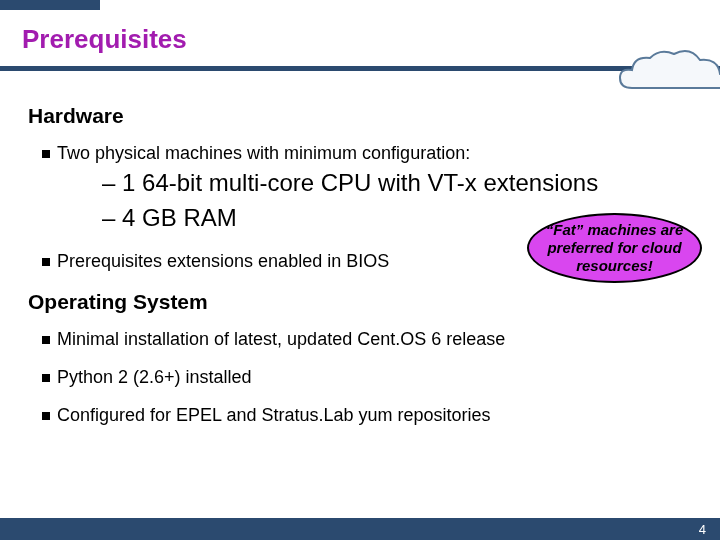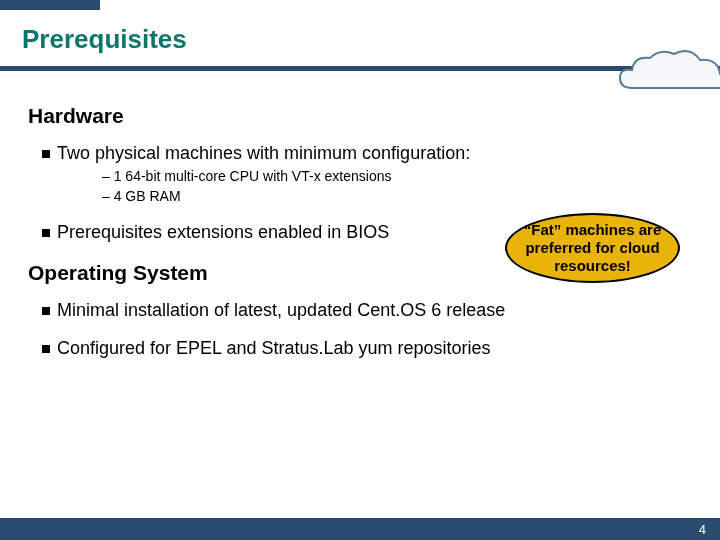--- a/index.html
+++ b/index.html
@@ -1,30 +1,30 @@
 <!DOCTYPE html>
 <html><head>
 <meta charset="utf-8">
 <style>
   * { margin: 0; padding: 0; box-sizing: border-box; }
   html, body { width: 720px; height: 540px; font-family: Arial, Helvetica, sans-serif; background: #fff; color: #000; overflow: hidden; }
   .slide { position: relative; width: 720px; height: 540px; }
   .top-accent { position: absolute; top: 0; left: 0; width: 100px; height: 10px; background: #2b4a6f; }
-  .title { position: absolute; top: 24px; left: 22px; font-size: 26px; font-weight: bold; color: #0f766e; }
+  .title { position: absolute; top: 24px; left: 22px; font-size: 26px; font-weight: bold; color: #a21caf; }
   .hr { position: absolute; top: 66px; left: 0; width: 720px; height: 5px; background: #2b4a6f; }
   .cloud { position: absolute; top: 48px; right: -12px; }
   .content { position: absolute; top: 100px; left: 28px; width: 670px; }
   .section-head { font-size: 21px; font-weight: bold; margin-bottom: 12px; margin-top: 4px; }
   ul.bullets { list-style: none; padding-left: 14px; }
   ul.bullets > li { font-size: 18px; line-height: 1.45; margin-top: 12px; }
   ul.bullets > li .sq { display: inline-block; width: 8px; height: 8px; background: #000; margin-right: 7px; vertical-align: 1px; }
   ul.dashes { list-style: none; padding-left: 60px; }
-  ul.dashes > li { font-size: 14px; line-height: 1.45; }
+  ul.dashes > li { font-size: 24px; line-height: 1.45; }
   ul.dashes > li::before { content: "– "; }
-  .callout { position: absolute; top: 213px; right: 40px; width: 175px; height: 70px; border: 2px solid #000; border-radius: 50%; background: #eab308; display: flex; align-items: center; justify-content: center; text-align: center; font-size: 15px; font-weight: bold; line-height: 1.2; padding: 6px 10px; }
+  .callout { position: absolute; top: 213px; right: 18px; width: 175px; height: 70px; border: 2px solid #000; border-radius: 50%; background: #d946ef; display: flex; align-items: center; justify-content: center; text-align: center; font-size: 15px; font-weight: bold; line-height: 1.2; padding: 6px 10px; font-style: italic; }
   .os-block { margin-top: 16px; }
   .footer { position: absolute; left: 0; bottom: 0; width: 720px; height: 22px; background: #2b4a6f; }
   .pagenum { position: absolute; right: 14px; bottom: 3px; color: #fff; font-size: 13px; }
 </style>
 </head>
 <body>
 
 <div class="slide">
   <div class="top-accent"></div>
 
@@ -49,20 +49,21 @@
       </li>
       <li>
         <span class="sq"></span><span>Prerequisites extensions enabled in BIOS</span>
       </li>
     </ul>
 
     <div class="os-block">
       <div class="section-head">Operating System</div>
       <ul class="bullets">
         <li><span class="sq"></span><span>Minimal installation of latest, updated Cent.OS 6 release</span></li>
+        <li><span class="sq"></span><span>Python 2 (2.6+) installed</span></li>
         <li><span class="sq"></span><span>Configured for EPEL and Stratus.Lab yum repositories</span></li>
       </ul>
     </div>
   </div>
 
   <div class="callout">
     <span>“Fat” machines are preferred for cloud resources!</span>
   </div>
 
   <div class="footer">

